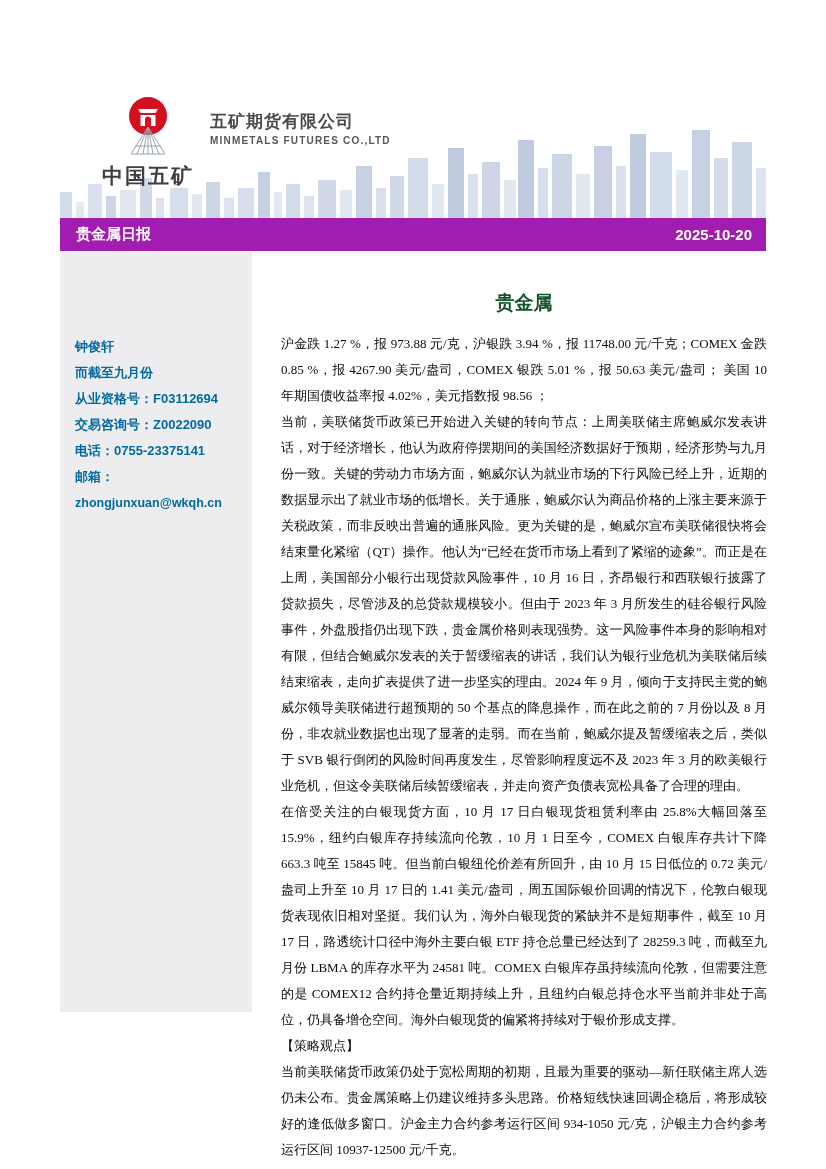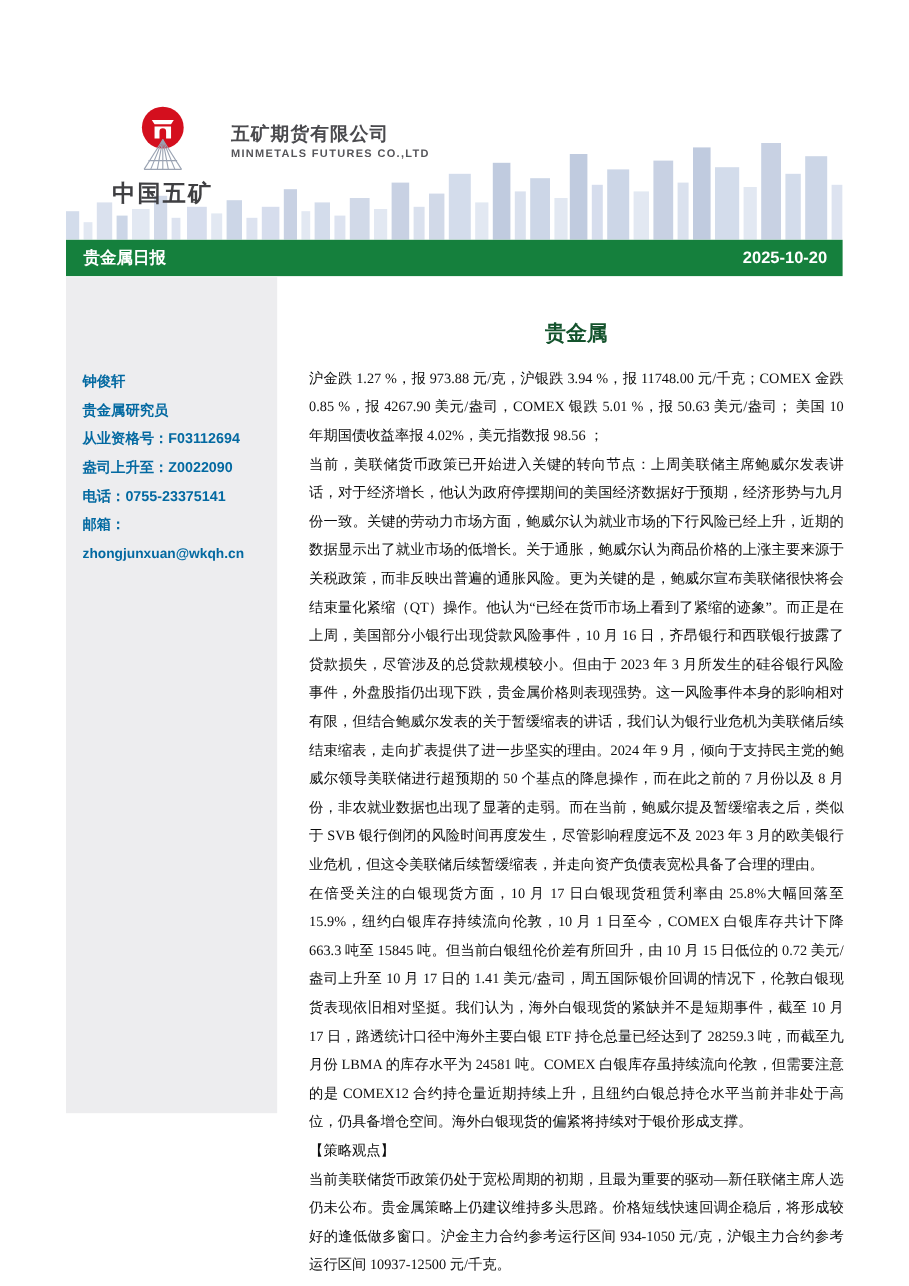--- a/index.html
+++ b/index.html
@@ -26,21 +26,21 @@
     font-weight:bold; font-size:17px; color:#4a4a4e; letter-spacing:1px;
   }
   .company-en {
     font-family:"Liberation Sans","DejaVu Sans",sans-serif;
     font-weight:bold; font-size:10px; color:#55555a; letter-spacing:1.2px; margin-top:2px;
   }
 
   
   .banner {
     position:absolute; left:60px; top:218px; width:706px; height:33px;
-    background:#15803d; display:flex; align-items:center; justify-content:space-between;
+    background:#a21caf; display:flex; align-items:center; justify-content:space-between;
     padding:0 14px 0 16px;
     font-family:"Liberation Sans","DejaVu Sans",sans-serif;
     color:#ffffff; font-weight:bold; font-size:15px;
   }
 
   
   .sidebar {
     position:absolute; left:60px; top:252px; width:192px; height:760px;
     background:#ededef;
   }
@@ -140,23 +140,23 @@
   </div>
 
   <div class="banner">
     <span>贵金属日报</span>
     <span>2025-10-20</span>
   </div>
 
   <div class="sidebar">
     <div class="author-block">
       <div>钟俊轩</div>
-      <div>贵金属研究员</div>
+      <div>而截至九月份</div>
       <div>从业资格号：F03112694</div>
-      <div>盎司上升至：Z0022090</div>
+      <div>交易咨询号：Z0022090</div>
       <div>电话：0755-23375141</div>
       <div>邮箱：</div>
       <div class="email">zhongjunxuan@wkqh.cn</div>
     </div>
   </div>
 
   <div class="main">
     <div class="doc-title">贵金属</div>
     <div class="body-text">
       <p>沪金跌 1.27 %，报 973.88 元/克，沪银跌 3.94 %，报 11748.00 元/千克；COMEX 金跌 0.85 %，报 4267.90 美元/盎司，COMEX 银跌 5.01 %，报 50.63 美元/盎司； 美国 10 年期国债收益率报 4.02%，美元指数报 98.56 ；</p>

